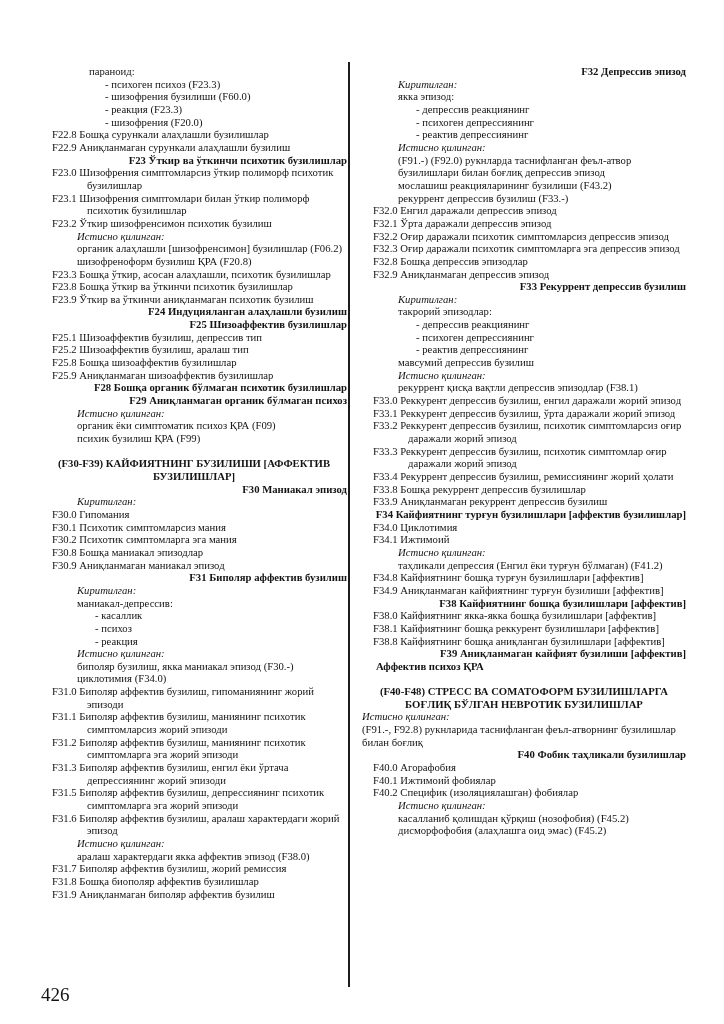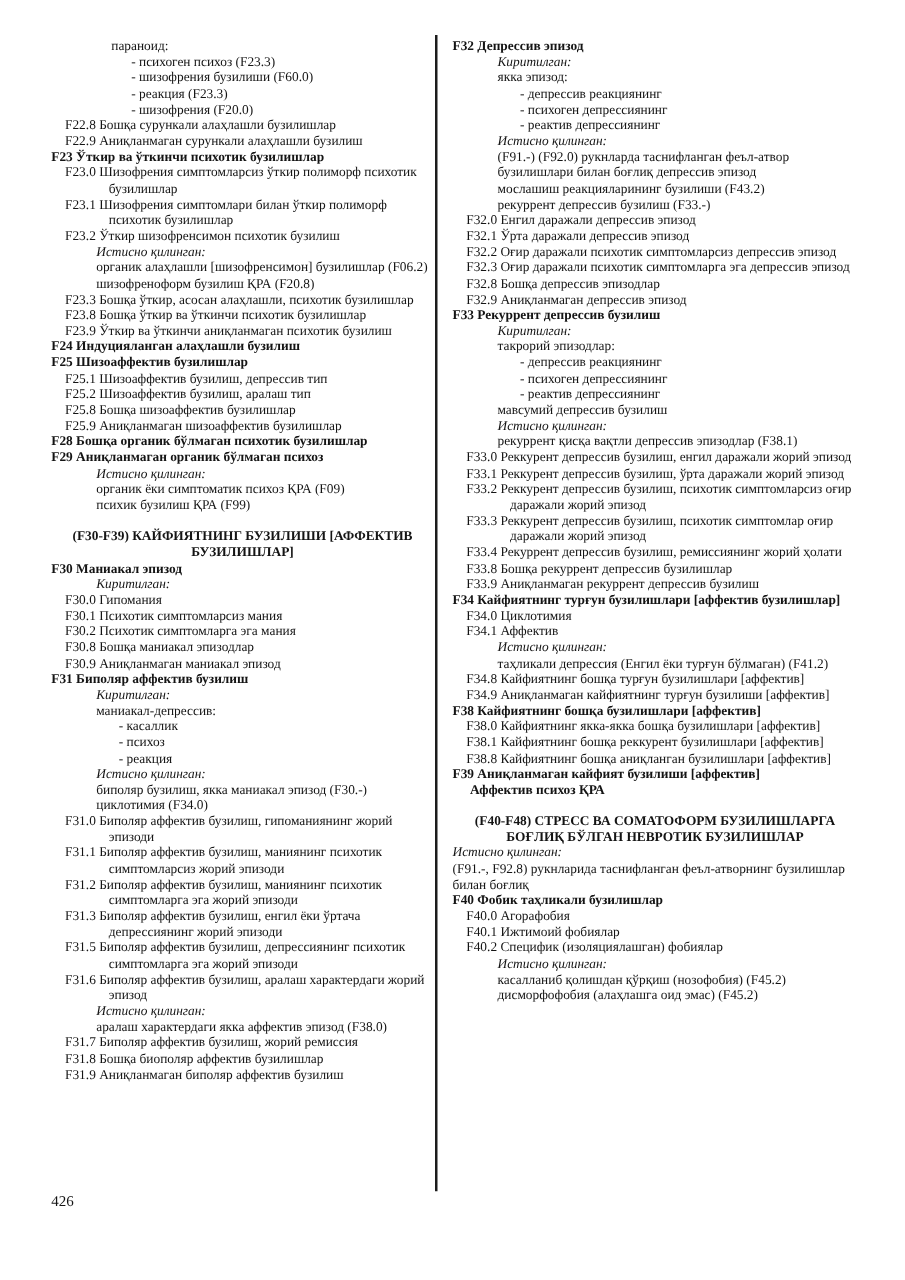--- a/index.html
+++ b/index.html
@@ -9,41 +9,41 @@
   }
   html,body{margin:0;padding:0;}
   body{
     width:724px;height:1024px;
     background:var(--bg-color);
     font-family:"Liberation Serif","DejaVu Serif",serif;
     color:var(--text-color);
     overflow:hidden;
     position:relative;
   }
-  .page{position:absolute;inset:0;}
+  .page{position:absolute;inset:0;margin-top:34px;}
   .col{position:absolute;top:31px;font-size:10.7px;line-height:12.65px;}
   .col-left{left:41px;width:306px;}
   .col-right{left:362px;width:324px;}
   .divider{position:absolute;left:348px;top:28px;width:2px;height:925px;background:var(--divider-color);}
   .ln{white-space:normal;}
   .h2{font-weight:bold;text-align:center;padding:0 2px;}
-  .h3{font-weight:bold;padding-left:14px;text-indent:-14px;}
+  .h3{font-weight:bold;padding-left:14px;text-indent:-14px;text-align:right;}
   .item{padding-left:46px;text-indent:-35px;}
   .inc{font-style:italic;padding-left:36px;}
   .sub{padding-left:36px;}
   .sub2{padding-left:48px;}
   .dash{padding-left:54px;}
   .dash2{padding-left:64px;}
   .boldsub{font-weight:bold;padding-left:14px;}
   .flushi{font-style:italic;}
   .flush{}
   .gap{height:12.65px;}
   .page-number{
     position:absolute;left:41px;top:951px;
-    font-size:12px;line-height:20px;
+    font-size:19px;line-height:20px;
   }
 </style>
 </head>
 <body>
 
 <div class="page">
   <div class="col col-left" id="col-left">
       <div class="ln sub2">параноид:</div>
       <div class="ln dash2">- психоген психоз (F23.3)</div>
       <div class="ln dash2">- шизофрения бузилиши (F60.0)</div>
@@ -131,21 +131,21 @@
       <div class="ln sub">рекуррент қисқа вақтли депрессив эпизодлар (F38.1)</div>
       <div class="ln item">F33.0 Реккурент депрессив бузилиш, енгил даражали жорий эпизод</div>
       <div class="ln item">F33.1 Реккурент депрессив бузилиш, ўрта даражали жорий эпизод</div>
       <div class="ln item">F33.2 Реккурент депрессив бузилиш, психотик симптомларсиз оғир даражали жорий эпизод</div>
       <div class="ln item">F33.3 Реккурент депрессив бузилиш, психотик симптомлар оғир даражали жорий эпизод</div>
       <div class="ln item">F33.4 Рекуррент депрессив бузилиш, ремиссиянинг жорий ҳолати</div>
       <div class="ln item">F33.8 Бошқа рекуррент депрессив бузилишлар</div>
       <div class="ln item">F33.9 Аниқланмаган рекуррент депрессив бузилиш</div>
       <div class="ln h3">F34 Кайфиятнинг турғун бузилишлари [аффектив бузилишлар]</div>
       <div class="ln item">F34.0 Циклотимия</div>
-      <div class="ln item">F34.1 Аффектив</div>
+      <div class="ln item">F34.1 Ижтимоий</div>
       <div class="ln inc">Истисно қилинган:</div>
       <div class="ln sub">таҳликали депрессия (Енгил ёки турғун бўлмаган) (F41.2)</div>
       <div class="ln item">F34.8 Кайфиятнинг бошқа турғун бузилишлари [аффектив]</div>
       <div class="ln item">F34.9 Аниқланмаган кайфиятнинг турғун бузилиши [аффектив]</div>
       <div class="ln h3">F38 Кайфиятнинг бошқа бузилишлари [аффектив]</div>
       <div class="ln item">F38.0 Кайфиятнинг якка-якка бошқа бузилишлари [аффектив]</div>
       <div class="ln item">F38.1 Кайфиятнинг бошқа реккурент бузилишлари [аффектив]</div>
       <div class="ln item">F38.8 Кайфиятнинг бошқа аниқланган бузилишлари [аффектив]</div>
       <div class="ln h3">F39 Аниқланмаган кайфият бузилиши [аффектив]</div>
       <div class="ln boldsub">Аффектив психоз ҚРА</div>

